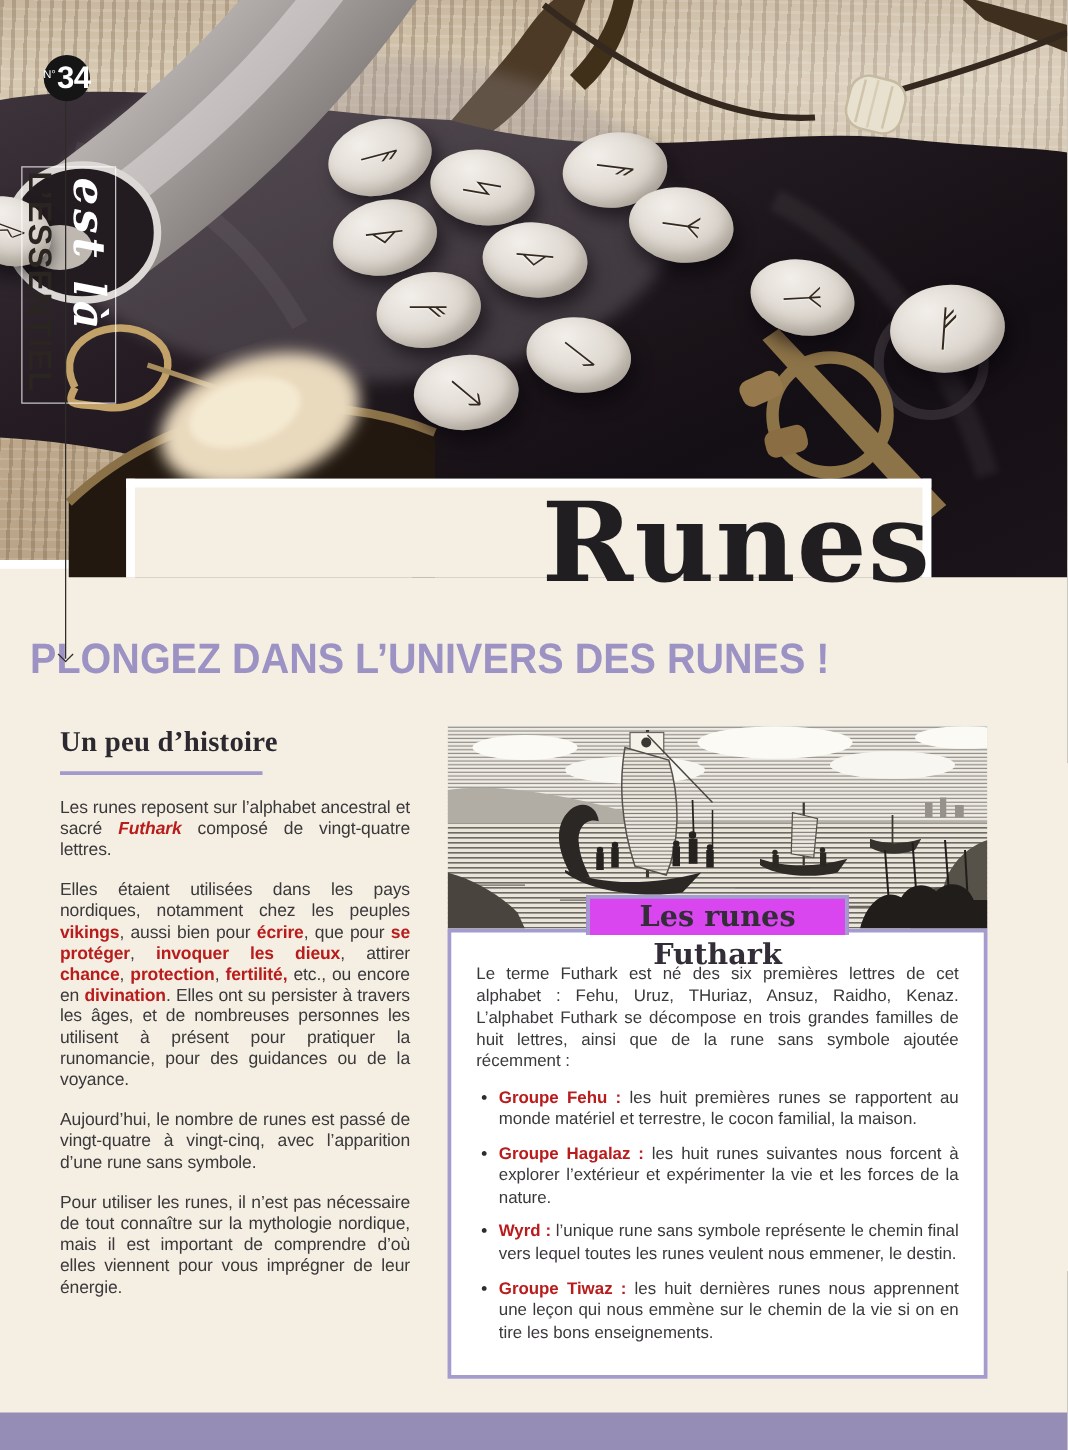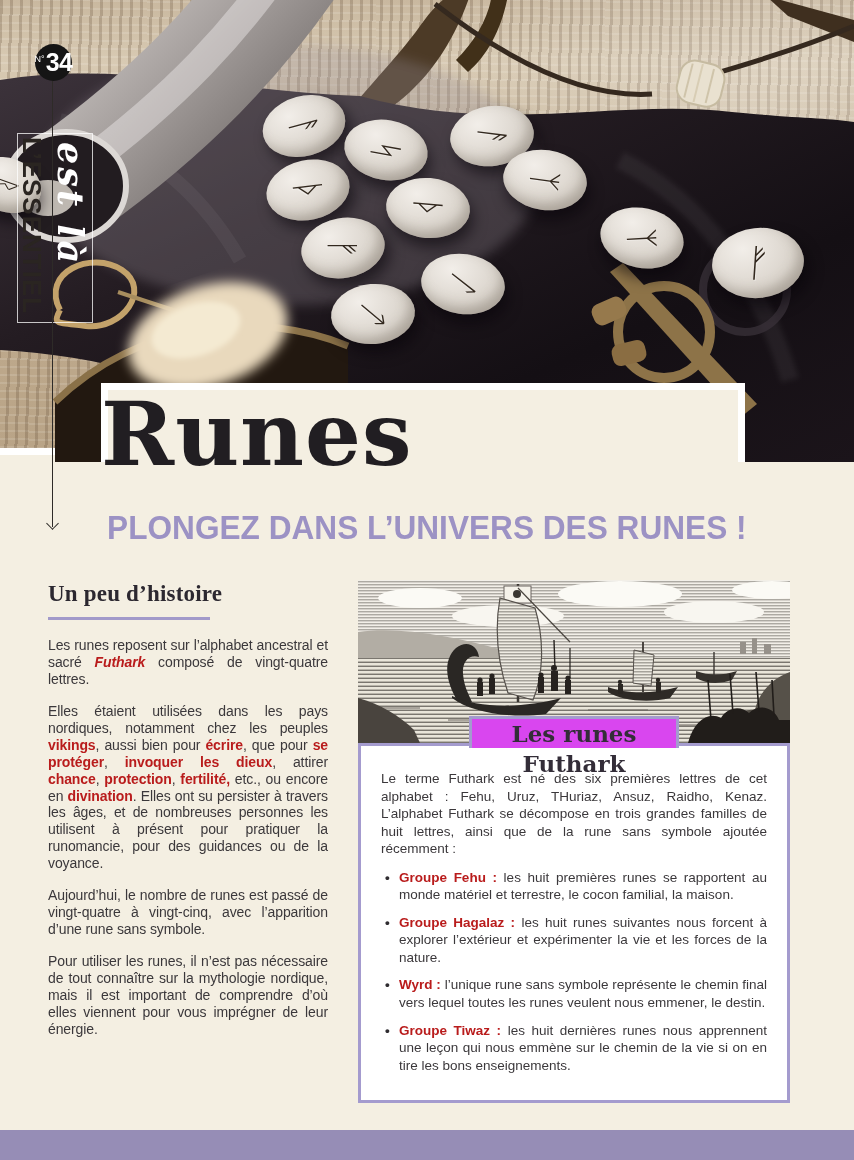--- a/index.html
+++ b/index.html
@@ -20,39 +20,39 @@
   }
   .hero svg.decor{position:absolute;left:0;top:0;z-index:1}
   .stone{position:absolute;z-index:2;width:84px;height:60px;border-radius:50%;
     background:radial-gradient(ellipse at 35% 28%,#f2eee9,#dbd5cd 58%,#b9b1a7);
     box-shadow:4px 9px 14px rgba(8,4,10,.55), inset -5px -7px 12px rgba(115,105,95,.35);
     display:flex;align-items:center;justify-content:center}
   .stone .glyph{font-family:"DejaVu Sans",sans-serif;font-size:33px;color:#32281e;line-height:1;
     text-shadow:1px 1px 0 rgba(255,255,255,.35)}
   .title-notch{position:absolute;left:101px;top:383px;width:644px;height:79px;z-index:3;
     background:var(--cream);border:7px solid #fff;border-bottom:none}
-  .runes-title{position:absolute;left:101px;top:390px;width:644px;z-index:4;text-align:left;
+  .runes-title{position:absolute;left:101px;top:390px;width:644px;z-index:4;text-align:right;
     font-family:"DejaVu Serif",serif;font-weight:bold;font-size:88px;line-height:1;color:#211e22;letter-spacing:1px}
 
   
   .issue-badge{position:absolute;left:35px;top:44px;width:37px;height:37px;border-radius:50%;
     background:#151515;color:#fff;display:flex;align-items:center;justify-content:center;z-index:6}
   .issue-badge .no{font-size:9px;margin-top:-7px;margin-right:1px}
   .issue-badge .num{font-size:25px;font-weight:bold;letter-spacing:-.5px}
   .vline{position:absolute;left:52px;top:80px;height:447px;width:0;border-left:1.5px solid #2e2b28;z-index:5}
   .vline::after{content:"";position:absolute;left:-5.5px;bottom:-1px;width:8px;height:8px;
     border-left:1.5px solid #2e2b28;border-bottom:1.5px solid #2e2b28;transform:rotate(-45deg)}
   .sb-frame{position:absolute;left:17px;top:133px;width:76px;height:190px;border:1px solid rgba(255,255,255,.75);z-index:4}
   .sb-title{position:absolute;left:16px;top:137px;writing-mode:vertical-rl;z-index:5;
     font-weight:bold;font-size:26px;letter-spacing:1px;color:#2a2521}
   .sb-script{position:absolute;left:50px;top:142px;writing-mode:vertical-rl;z-index:5;
     font-family:"DejaVu Serif",serif;font-style:italic;font-weight:bold;font-size:35px;letter-spacing:3px;color:#fff}
 
   
-  .subtitle-row{margin-top:52px;text-align:center;height:40px}
+  .subtitle-row{margin-top:52px;height:40px}
   .subtitle{display:inline-block;transform:scaleX(.93);font-weight:bold;font-size:34px;line-height:40px;
     color:var(--accent-text);letter-spacing:0}
   .badge-row{margin-top:28px;text-align:center;height:38px}
   .section-badge{display:inline-block;transform:scaleX(.96);background:var(--badge-bg);color:#fff;
     font-weight:bold;font-size:23px;line-height:38px;padding:0 24px;letter-spacing:1.5px}
 
   
   .content{margin-top:33px;display:flex;padding:0 64px 0 48px;gap:30px;align-items:flex-start}
   .col-left{width:280px;flex:none}
   .col-left h2{font-family:Liberation Serif, serif;font-size:23px;color:var(--heading-ink);line-height:28px;letter-spacing:.2px}

